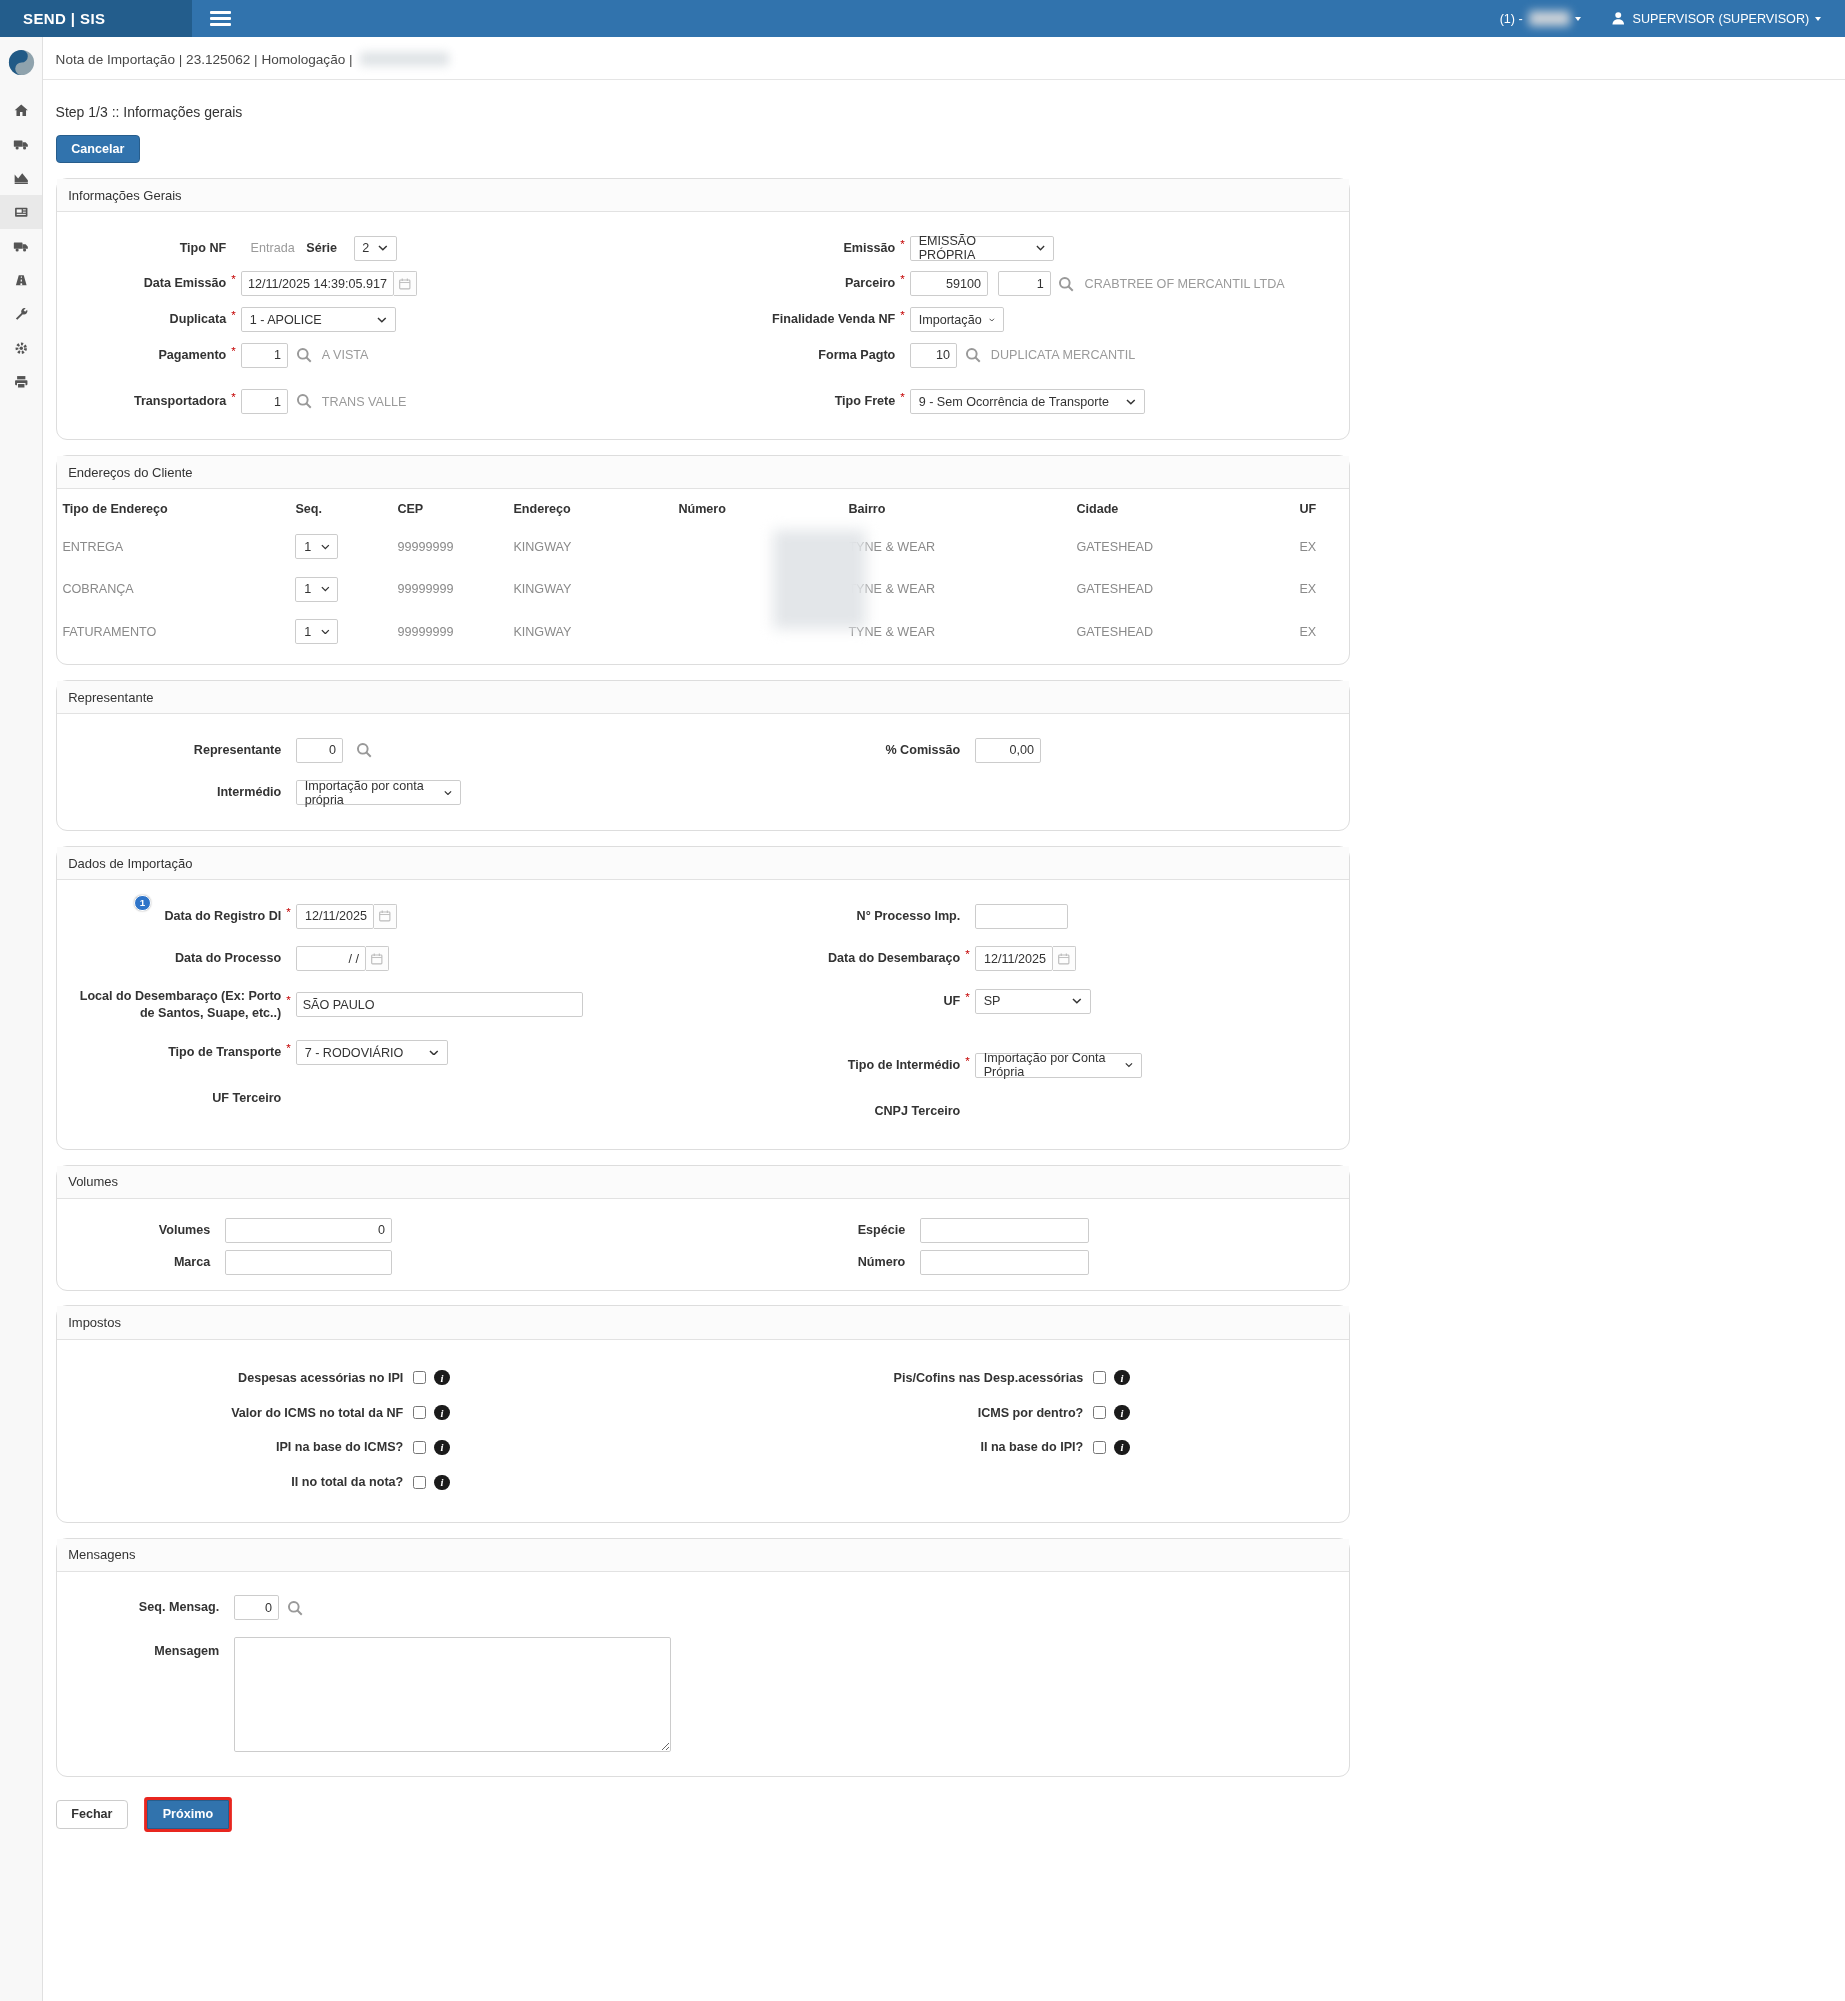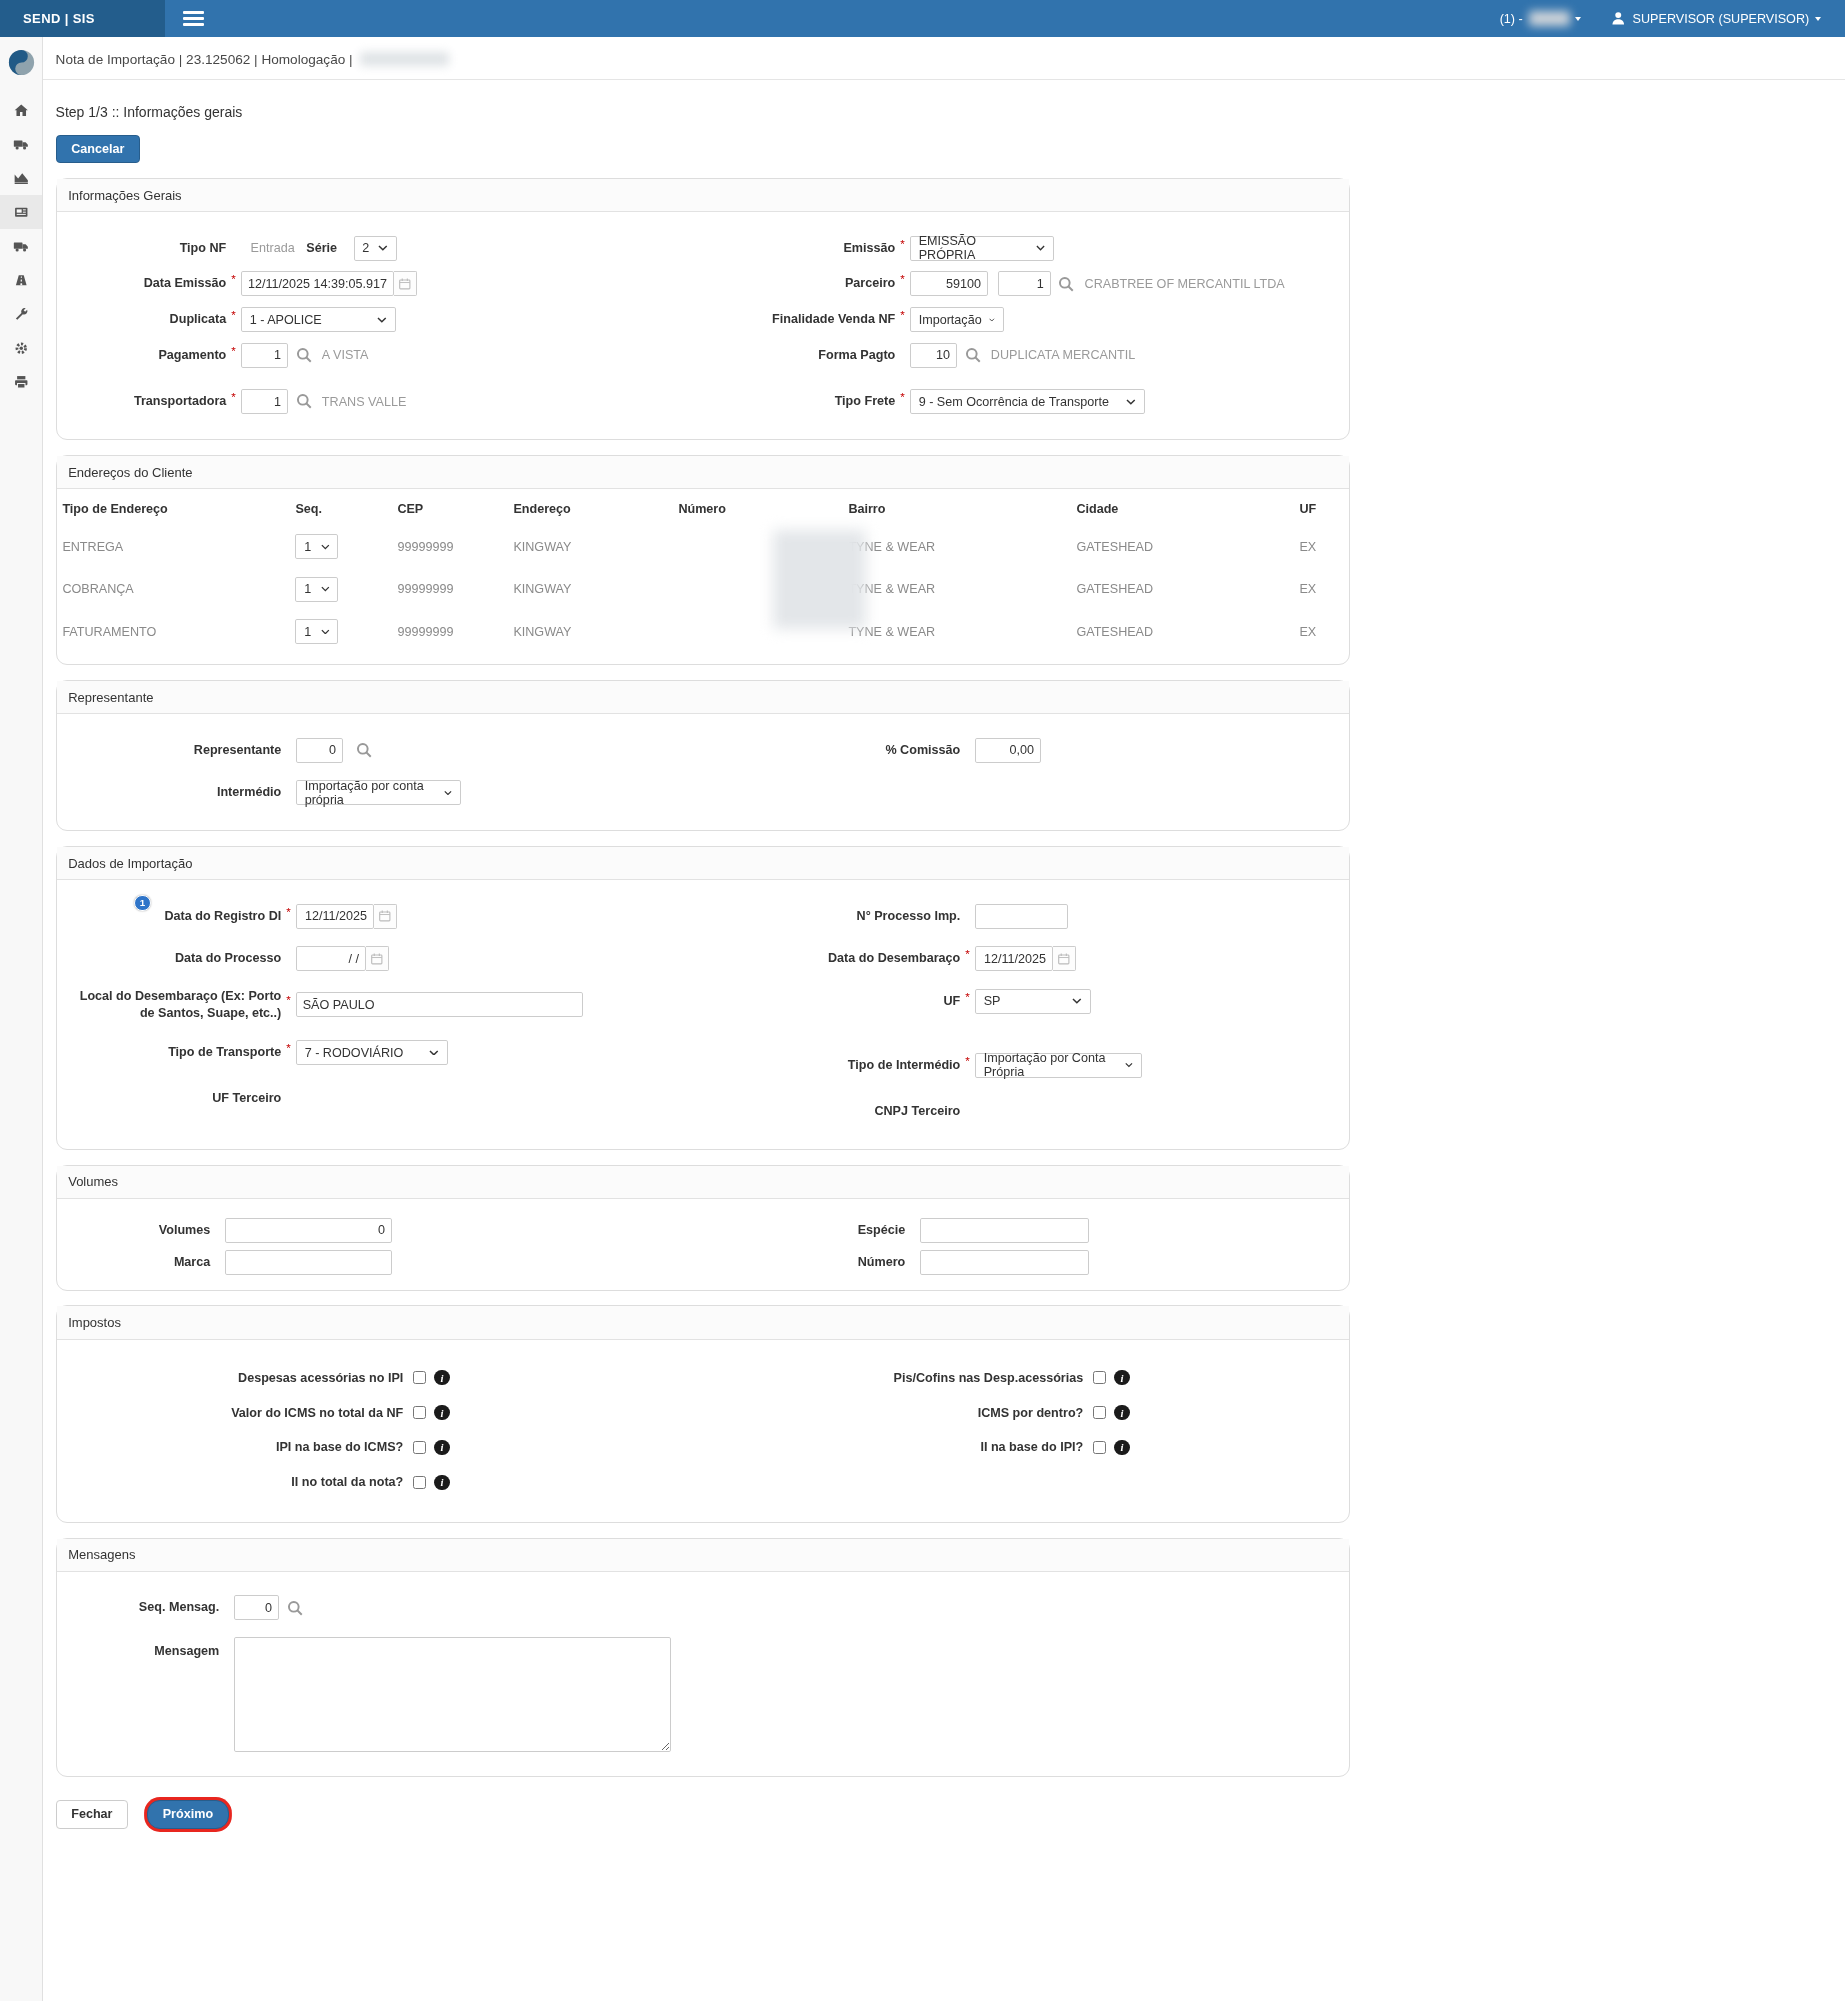--- a/index.html
+++ b/index.html
@@ -2,22 +2,22 @@
 <html><head>
 <meta charset="utf-8">
 <style>
   *{box-sizing:border-box}
   html,body{margin:0;padding:0}
   body{width:1846px;height:2002px;background:#fff;color:#333;
        font-family:"Liberation Sans",sans-serif;font-size:12.6px;overflow:hidden}
 
   
   .topbar{height:37px;background:#3173ad;display:flex;align-items:center;color:#fff}
-  .brand{width:165px;height:100%;background:#235d8c;display:flex;align-items:center;
-         padding-left:23px;font-weight:bold;font-size:13px;letter-spacing:0.4px}
+  .brand{width:192px;height:100%;background:#235d8c;display:flex;align-items:center;
+         padding-left:23px;font-weight:bold;font-size:15px;letter-spacing:0.4px}
   .burger{margin-left:17.5px;display:flex;flex-direction:column;gap:2.9px;cursor:pointer}
   .burger i{display:block;width:21.3px;height:2.9px;background:#fff;border-radius:1px}
   .top-right{margin-left:auto;display:flex;align-items:center;gap:29px;padding-right:25px;font-size:12.6px}
   .top-group{display:flex;align-items:center;gap:5.8px;cursor:pointer}
   .caret{width:0;height:0;border-left:3.9px solid transparent;border-right:3.9px solid transparent;
          border-top:4.9px solid #fff;display:inline-block}
   .blur{background:#cdd3d9;filter:blur(4.9px);border-radius:1.9px;display:inline-block}
 
   
   .app{display:flex;align-items:stretch}
@@ -32,21 +32,21 @@
   .breadcrumb{padding:14.6px 12.6px 12.6px;border-bottom:1px solid #e5e5e5;font-size:13.6px;color:#484848;
               display:flex;align-items:center;gap:7.8px}
   .content{padding:0 12.6px;position:relative}
   h1.step{font-size:14px;font-weight:400;color:#333;margin:24px 0 14.6px}
 
   
   .btn{display:inline-block;border-radius:3.9px;padding:5.8px 14.6px;font-size:12.6px;font-weight:bold;
        cursor:pointer;border:1px solid transparent;line-height:1.2}
   .btn-blue{background:#3173ad;border-color:#275d8c;color:#fff}
   .btn-white{background:#fff;border-color:#ccc;color:#333}
-  .btn-next{margin-left:15.5px;border-radius:13px;box-shadow:0 0 0 2.9px #e8261f}
+  .btn-next{margin-left:15.5px;border-radius:1px;box-shadow:0 0 0 2.9px #e8261f}
 
   
   .panel{border:1px solid #ddd;border-radius:11px;margin:14.6px 0;width:1294px;background:#fff}
   .panel-h{padding:8.7px 11.6px;border-bottom:1px solid #e2e2e2;background:#fbfbfb;color:#333;font-size:13px}
   .panel-b{padding:13.6px 9.7px 15.5px;position:relative}
   .grid2{display:grid;grid-template-columns:640px 1fr}
 
   .frow{display:flex;align-items:center;margin:8.7px 0;min-height:27px;position:relative}
   .flabel{font-weight:bold;text-align:right;display:inline-block;line-height:1.35}
   .req{width:14.6px;display:inline-block;text-align:center;color:#c40000;font-size:11.6px;

